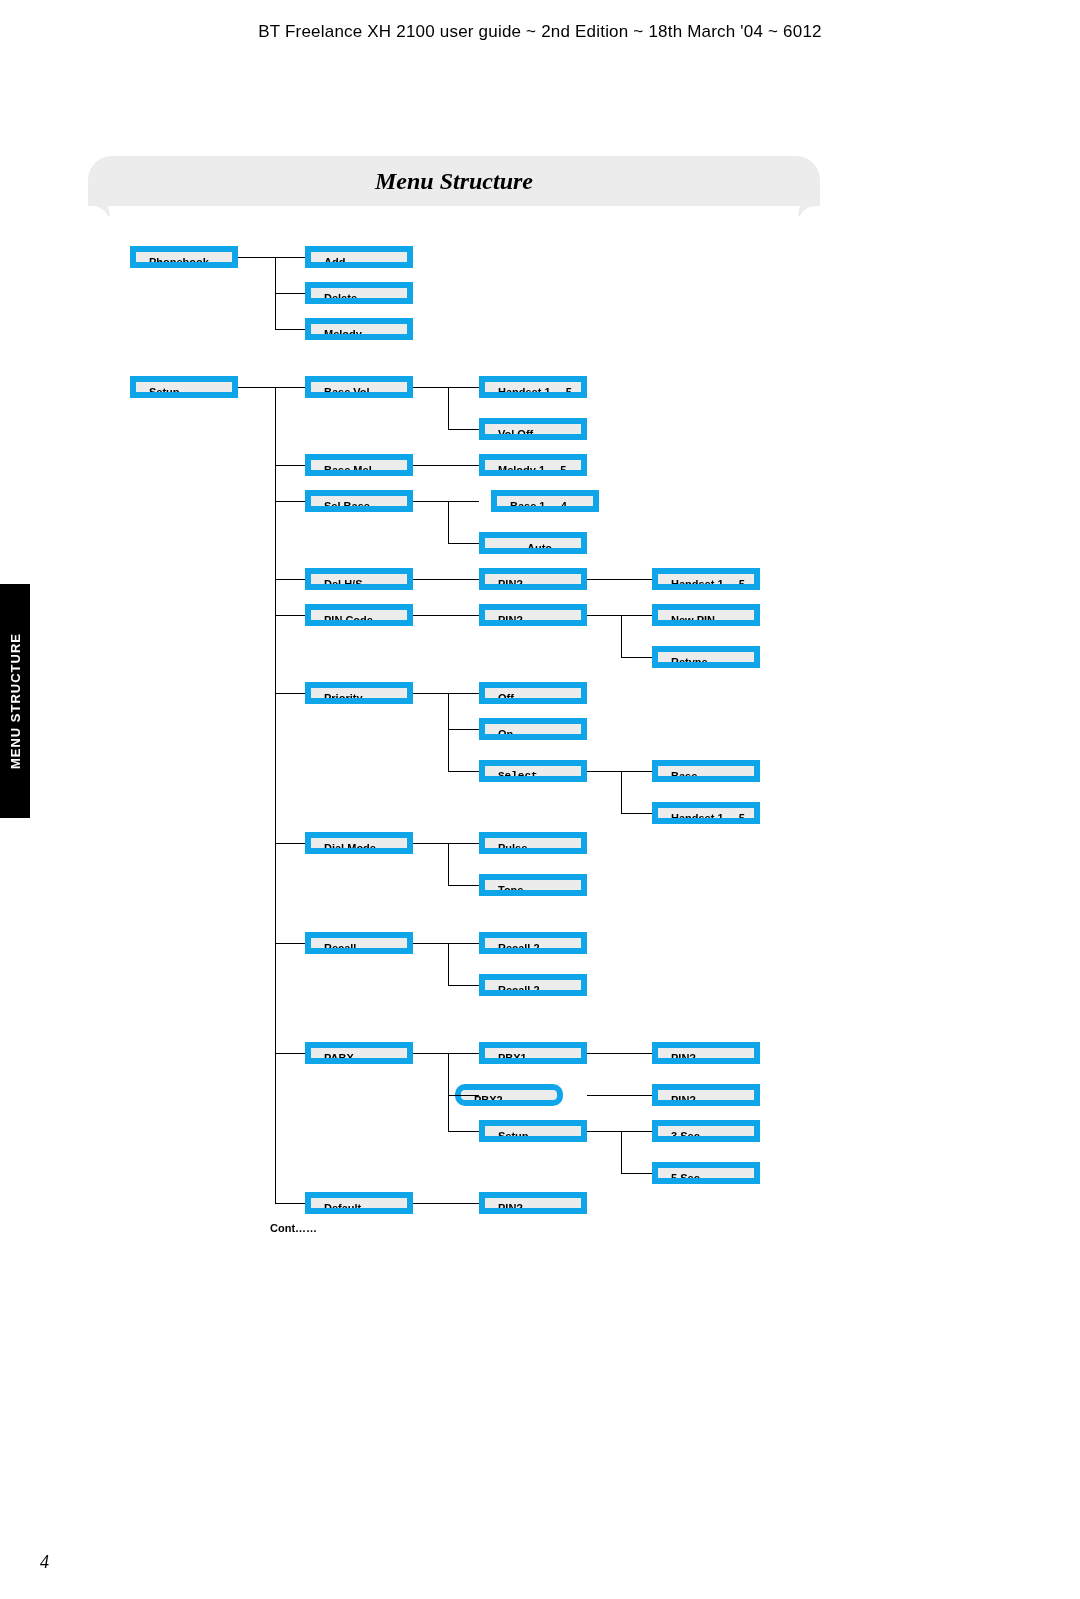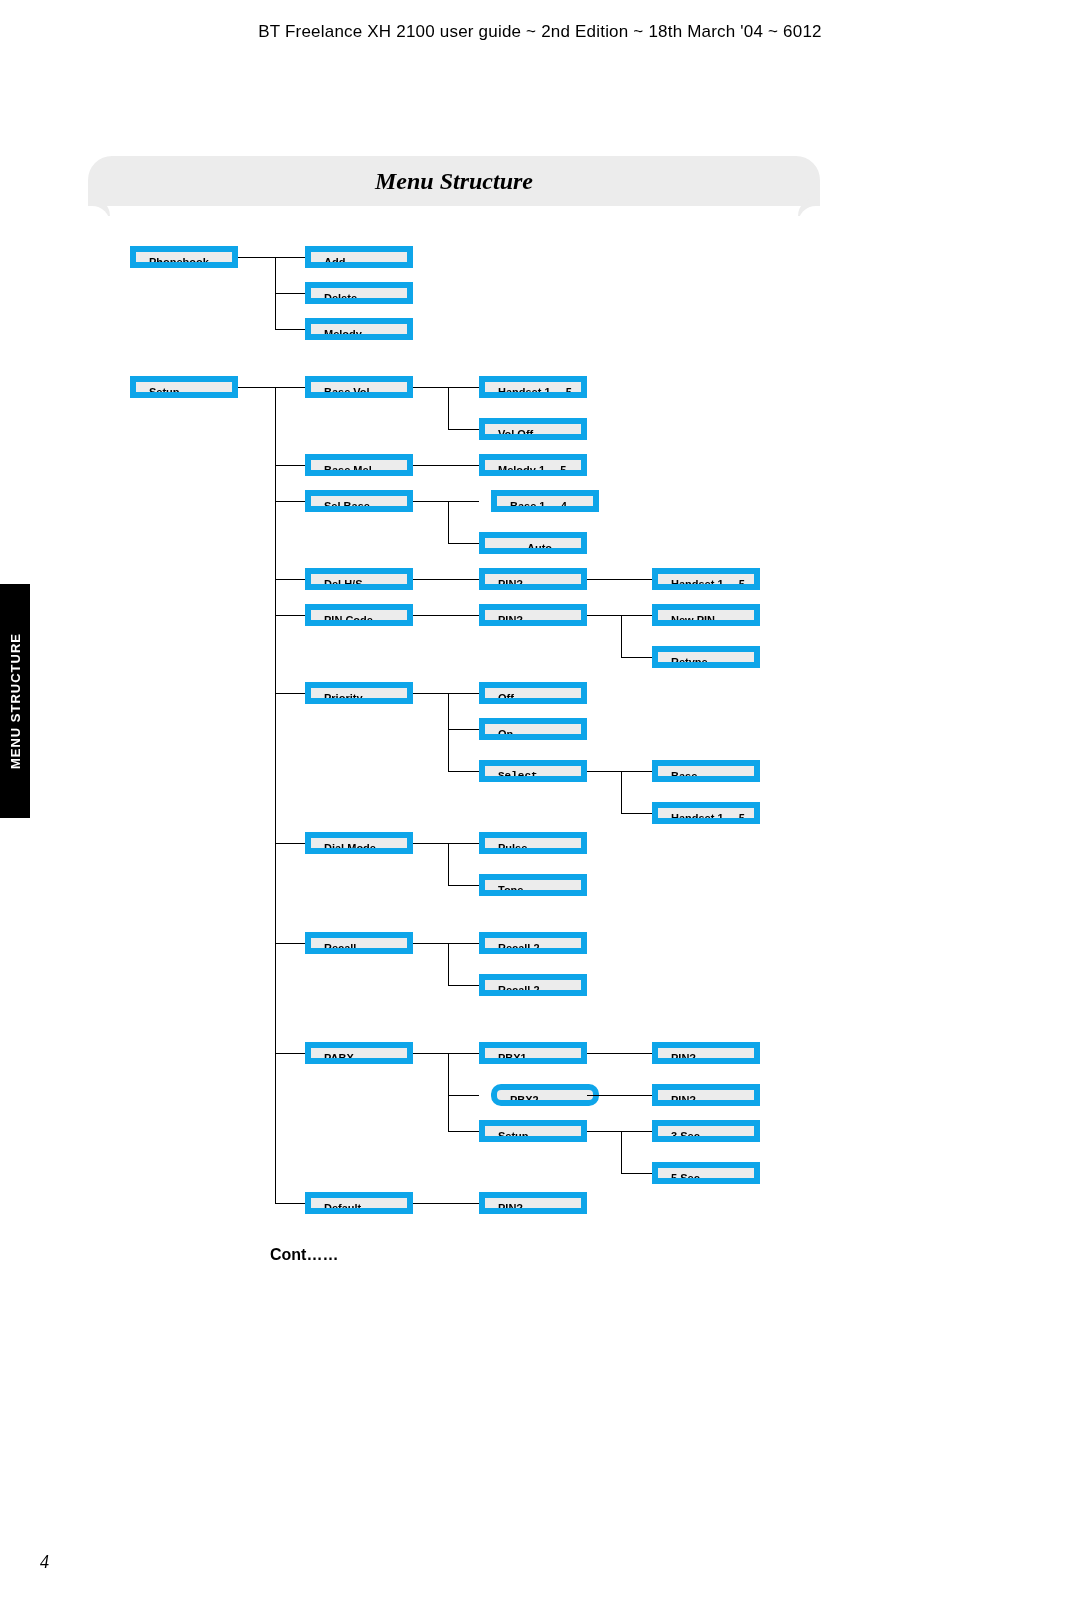--- a/index.html
+++ b/index.html
@@ -12,21 +12,21 @@
   .banner-notch-left { position: absolute; top: 206px; left: 88px; width: 22px; height: 18px; background: #fff; border-top-right-radius: 18px; box-shadow: 0 -8px 0 0 #ececec; }
   .banner-notch-right { position: absolute; top: 206px; left: 798px; width: 22px; height: 18px; background: #fff; border-top-left-radius: 18px; box-shadow: 0 -8px 0 0 #ececec; }
 
   .side-tab { position: absolute; top: 584px; left: 0; width: 30px; height: 234px; background: #000; color: #fff; display: flex; align-items: center; justify-content: center; }
   .side-tab-text { writing-mode: vertical-rl; transform: rotate(180deg); font-weight: bold; font-size: 13px; letter-spacing: 1px; }
 
   .page-num { position: absolute; bottom: 26px; left: 40px; font-style: italic; font-size: 18px; font-family: Georgia, serif; }
 
   .diagram { position: absolute; top: 246px; left: 0; }
   .box { position: absolute; width: 108px; height: 22px; border: 6px solid #0ea5e9; background: #ececec; font-size: 11px; font-weight: bold; padding-left: 13px; line-height: 20px; white-space: nowrap; overflow: hidden; }
-  .cont { position: absolute; font-size: 16px; font-weight: bold; margin-top: 24px; }
+  .cont { position: absolute; font-size: 11px; font-weight: bold; }
 
   
   .h { position: absolute; height: 1px; background: #000; }
   .v { position: absolute; width: 1px; background: #000; }
 </style>
 </head>
 <body>
 
 <div class="header-line">BT Freelance XH 2100 user guide ~ 2nd Edition ~ 18th March '04 ~ 6012</div>
 
@@ -89,21 +89,21 @@
   <div class="box" style="left:479px; top:322px;">PIN?</div>
   <div class="box" style="left:479px; top:358px;">PIN?</div>
   <div class="box" style="left:479px; top:436px;">Off</div>
   <div class="box" style="left:479px; top:472px;">On</div>
   <div class="box" style="left:479px; top:514px;font-family:Liberation Mono, monospace;">Select</div>
   <div class="box" style="left:479px; top:586px;">Pulse</div>
   <div class="box" style="left:479px; top:628px;">Tone</div>
   <div class="box" style="left:479px; top:686px;">Recall 2</div>
   <div class="box" style="left:479px; top:728px;">Recall 2</div>
   <div class="box" style="left:479px; top:796px;">PBX1</div>
-  <div class="box" style="left:491px; top:838px;border-radius:10px;">PBX2</div>
+  <div class="box" style="left:455px; top:838px;border-radius:10px;">PBX2</div>
   <div class="box" style="left:479px; top:874px;">Setup</div>
   <div class="box" style="left:479px; top:946px;">PIN?</div>
 
   <div class="box" style="left:652px; top:322px;">Handset 1.....5</div>
   <div class="box" style="left:652px; top:358px;">New PIN</div>
   <div class="box" style="left:652px; top:400px;">Retype</div>
   <div class="box" style="left:652px; top:514px;">Base</div>
   <div class="box" style="left:652px; top:556px;">Handset 1.....5</div>
   <div class="box" style="left:652px; top:796px;">PIN?</div>
   <div class="box" style="left:652px; top:838px;">PIN?</div>

